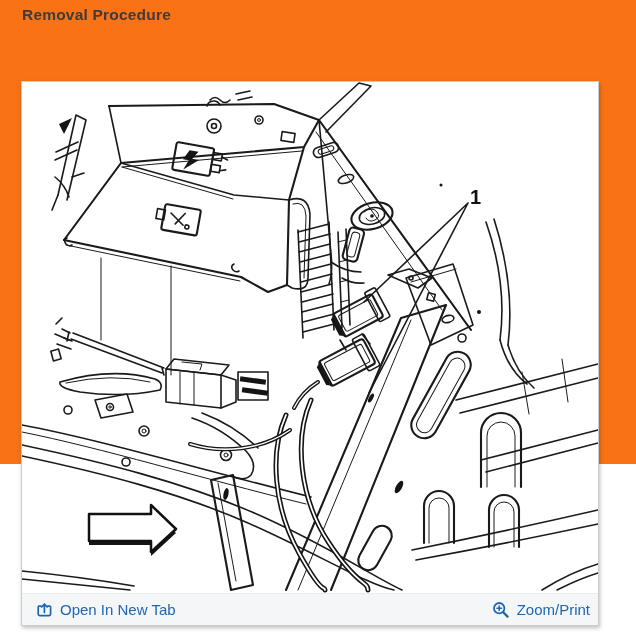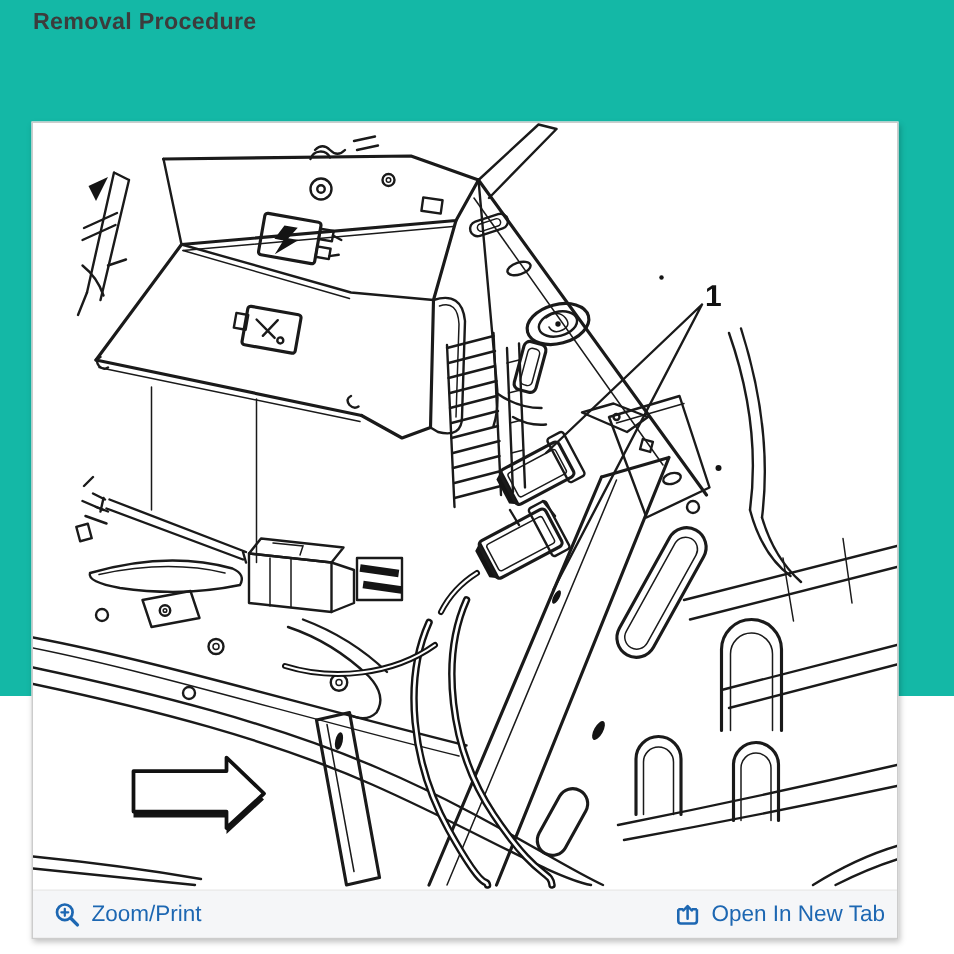--- a/index.html
+++ b/index.html
@@ -1,17 +1,17 @@
 <!DOCTYPE html>
 <html><head>
 <meta charset="utf-8">
 <style>
   html,body{margin:0;padding:0;background:#ffffff;width:636px;height:636px;overflow:hidden;
     font-family:"Liberation Sans",sans-serif;-webkit-font-smoothing:antialiased;}
-  .page{position:relative;width:636px;height:464px;background:#14b8a6;}
+  .page{position:relative;width:636px;height:464px;background:#f97316;}
   .page-title{position:absolute;left:22px;top:6px;font-size:15.5px;font-weight:bold;color:#3c3c3c;letter-spacing:.2px;}
   .figure-card{position:absolute;left:21px;top:81px;width:576px;background:#fff;
     border:1px solid #cccccc;box-shadow:1px 2px 4px rgba(0,0,0,.25);}
   .figure-area{width:576px;height:511px;background:#fff;overflow:hidden;}
   .figure-footer{height:32px;background:#f5f6f8;border-top:1px solid #ececec;
     display:flex;align-items:center;justify-content:space-between;padding:0 8px 0 14px;box-sizing:border-box;}
   .footer-link{display:flex;align-items:center;gap:7px;color:#1d67b2;font-size:15px;text-decoration:none;cursor:pointer;}
   .footer-link svg{display:block;}
   svg.diagram{display:block;}
   svg.diagram *{vector-effect:none;}
@@ -235,30 +235,30 @@
 
         <g>
           <path class="blk" transform="translate(0,4)" d="M67,432 H129 V423 L154,447 L129,470 V459 H67 Z"></path>
           <path d="M67,432 H129 V423 L154,447 L129,470 V459 H67 Z" fill="#ffffff" stroke="#111" stroke-width="2.5" stroke-linejoin="round"></path>
         </g>
       </svg>
     </div>
 
     <div class="figure-footer">
       <a class="footer-link">
+        <svg width="17" height="17" viewBox="0 0 17 17">
+          <path d="M2.2,5.2 V13 a1.6,1.6 0 0 0 1.6,1.6 H13 a1.6,1.6 0 0 0 1.6,-1.6 V5.2" fill="none" stroke="#1d67b2" stroke-width="1.7"></path>
+          <path d="M2.2,5.2 H5.6 M11.2,5.2 H14.6" fill="none" stroke="#1d67b2" stroke-width="1.7"></path>
+          <path d="M8.4,11.5 V3.4 M5.6,6 L8.4,3 L11.2,6" fill="none" stroke="#1d67b2" stroke-width="1.7" stroke-linecap="round" stroke-linejoin="round"></path>
+        </svg>
+        <span>Open In New Tab</span>
+      </a>
+      <a class="footer-link">
         <svg width="18" height="18" viewBox="0 0 18 18">
           <circle cx="7.2" cy="7.2" r="5.2" fill="none" stroke="#1d67b2" stroke-width="1.8"></circle>
           <path d="M7.2,4.9 V9.5 M4.9,7.2 H9.5" stroke="#1d67b2" stroke-width="1.5" stroke-linecap="round"></path>
           <path d="M11.2,11.2 L15.6,15.6" stroke="#1d67b2" stroke-width="2.3" stroke-linecap="round"></path>
         </svg>
         <span>Zoom/Print</span>
       </a>
-      <a class="footer-link">
-        <svg width="17" height="17" viewBox="0 0 17 17">
-          <path d="M2.2,5.2 V13 a1.6,1.6 0 0 0 1.6,1.6 H13 a1.6,1.6 0 0 0 1.6,-1.6 V5.2" fill="none" stroke="#1d67b2" stroke-width="1.7"></path>
-          <path d="M2.2,5.2 H5.6 M11.2,5.2 H14.6" fill="none" stroke="#1d67b2" stroke-width="1.7"></path>
-          <path d="M8.4,11.5 V3.4 M5.6,6 L8.4,3 L11.2,6" fill="none" stroke="#1d67b2" stroke-width="1.7" stroke-linecap="round" stroke-linejoin="round"></path>
-        </svg>
-        <span>Open In New Tab</span>
-      </a>
     </div>
   </div>
 </div>
 
 </body></html>

